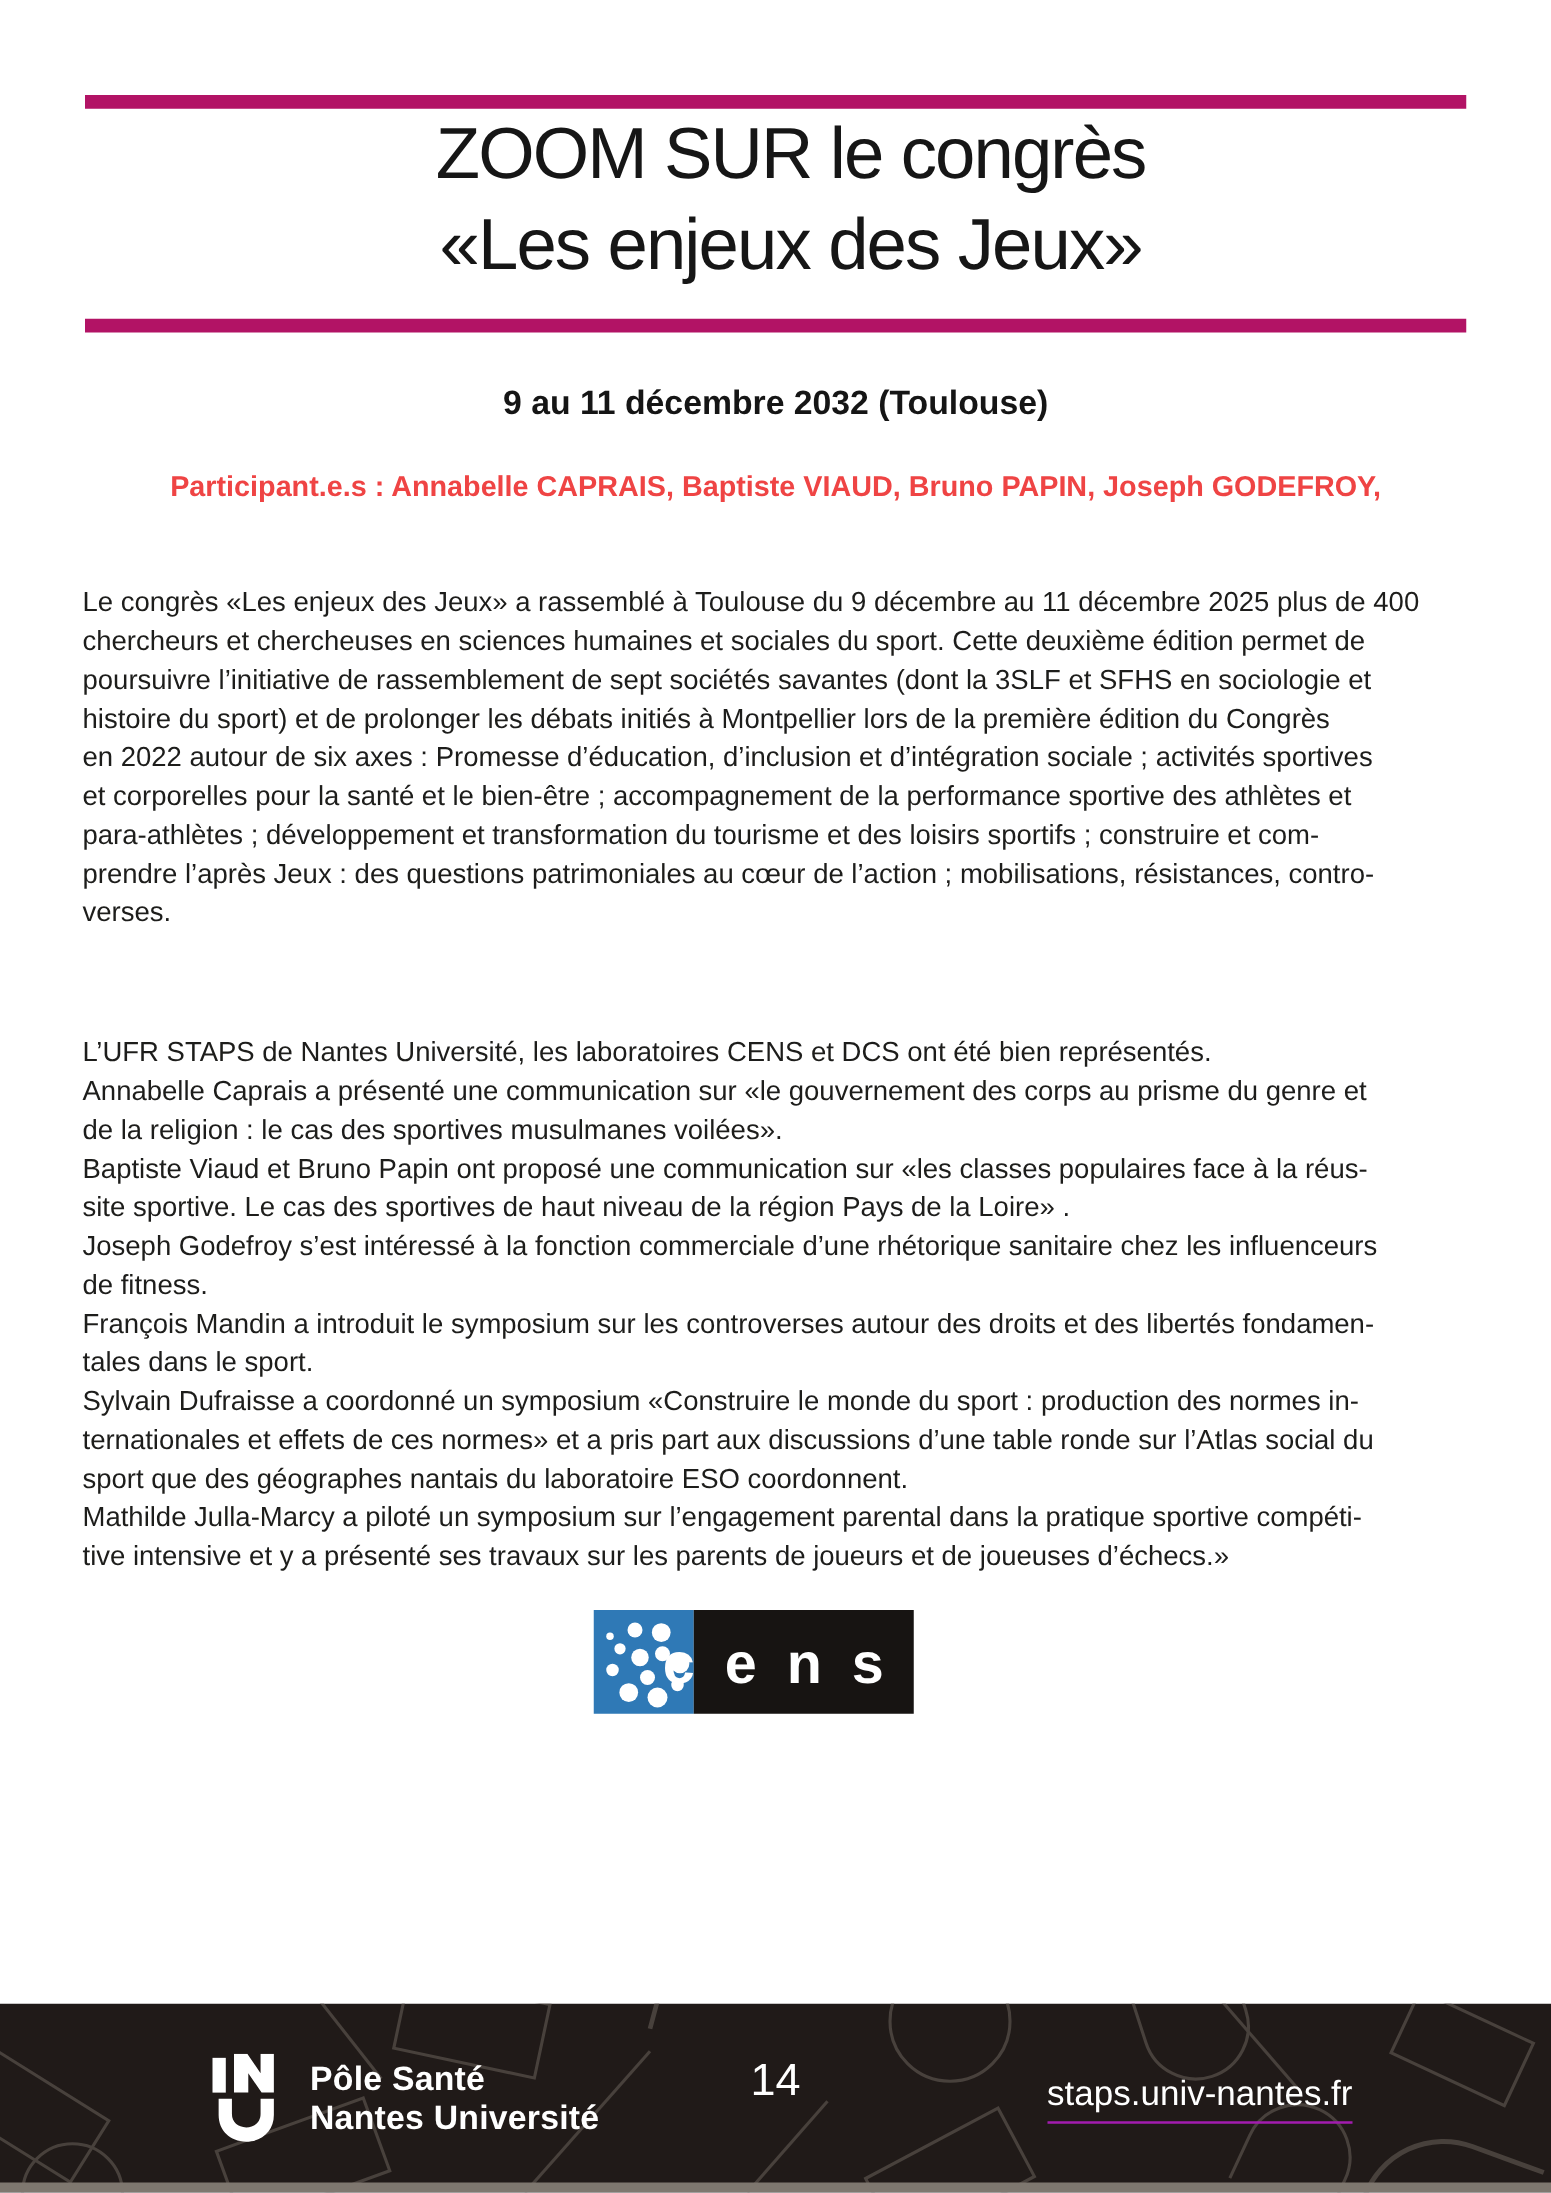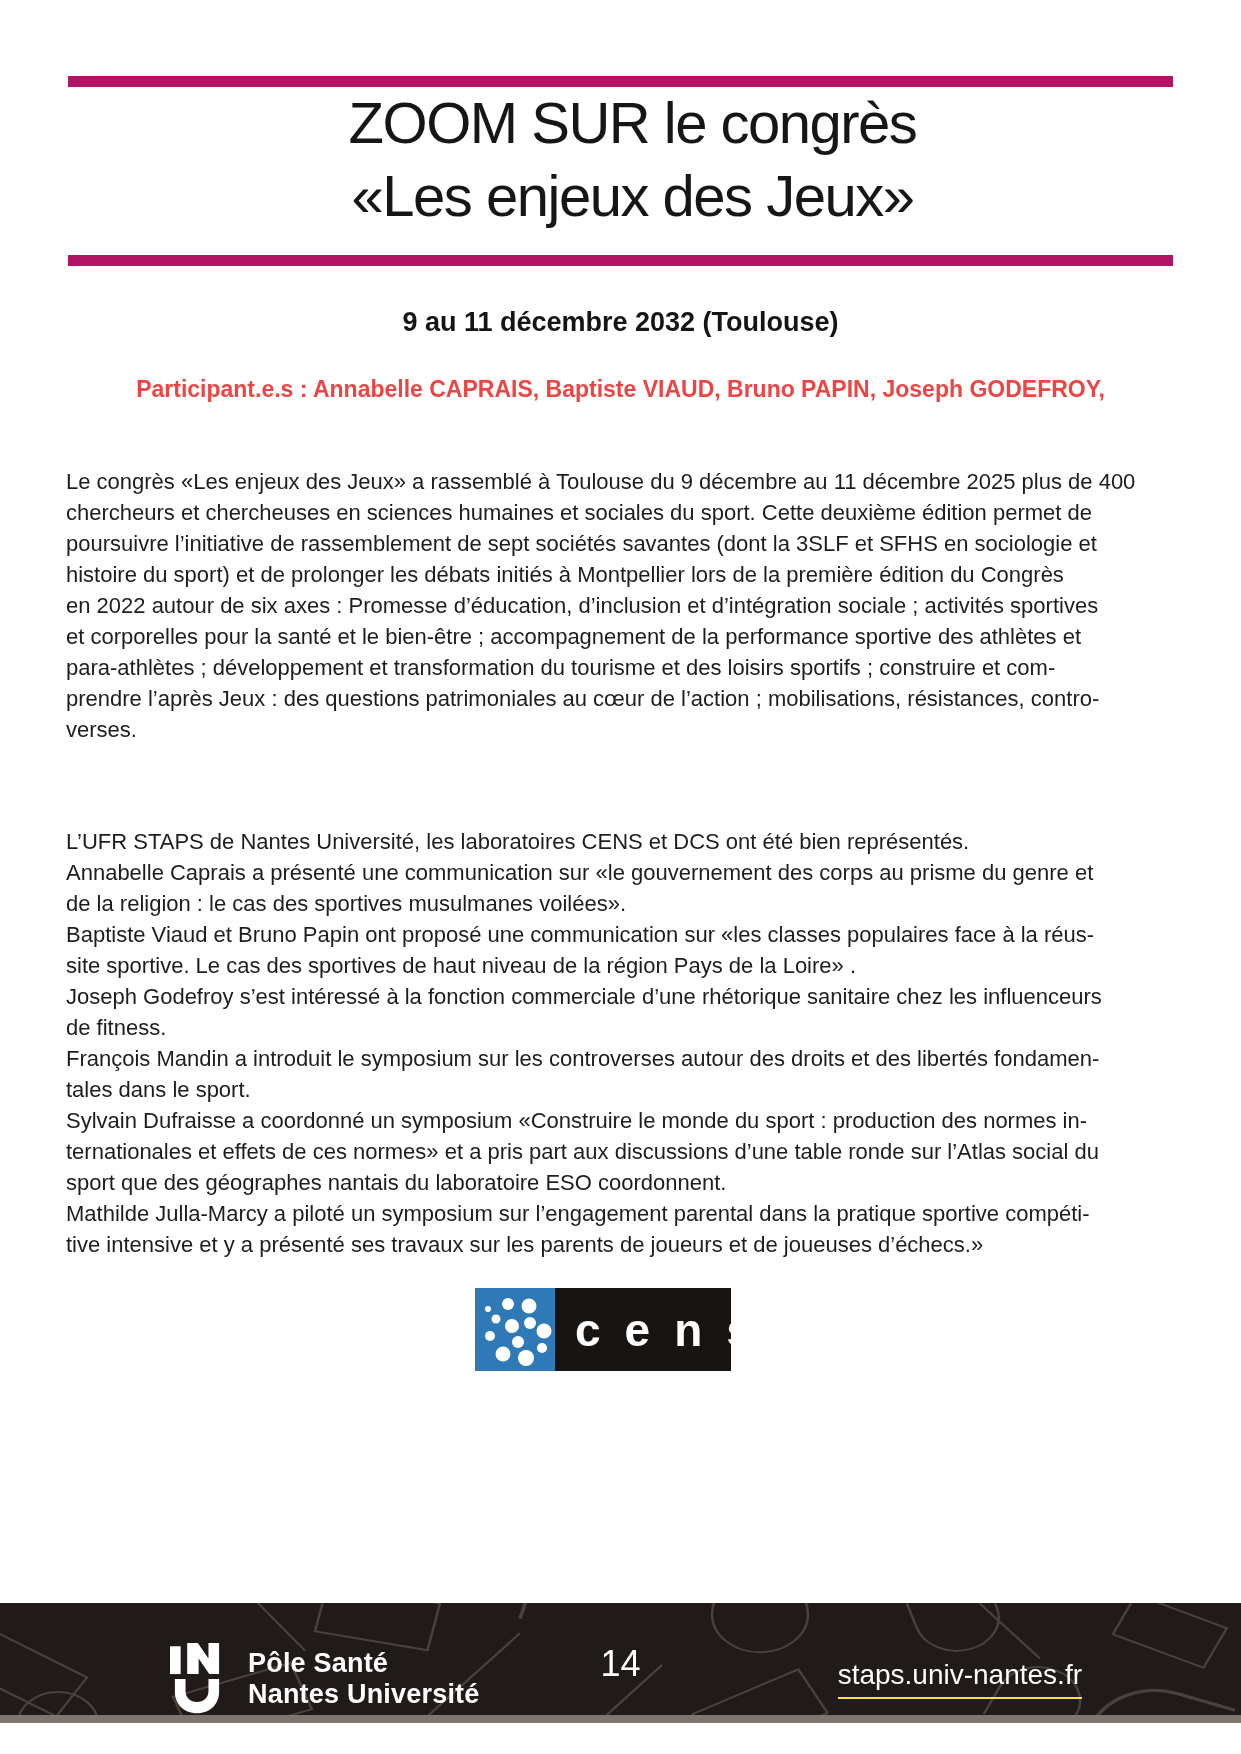--- a/index.html
+++ b/index.html
@@ -54,31 +54,31 @@
   .cens-logo{
     position:absolute;left:475px;top:1288px;
     width:293px;height:83px;display:flex;
   }
   .cens-blue{
     width:80px;height:83px;background:var(--cens-blue);
     flex:0 0 auto;
   }
   .cens-black{
     width:176px;height:83px;background:var(--cens-black);
-    display:flex;align-items:center;justify-content:flex-start;
+    display:flex;align-items:center;justify-content:flex-end;
   }
   .cens-word{
     color:#ffffff;font-size:46px;font-weight:bold;
     letter-spacing:24px;margin-left:20px;line-height:1;
     font-family:"Liberation Sans",sans-serif;
   }
 
   
   .footer{
-    position:absolute;left:0;top:1603px;width:1241px;height:120px;
+    position:absolute;left:0;top:1603px;width:1241px;height:151px;
     background:var(--footer-bg);
   }
   .footer-pattern{
     position:absolute;inset:0;width:100%;height:100%;
   }
   .footer-bottom-strip{
     position:absolute;left:0;bottom:0;width:100%;height:8px;
     background:#7e776f;
   }
   .footer-brand{
@@ -89,21 +89,21 @@
   .brand-text{color:#ffffff;font-size:27px;line-height:31px;font-weight:bold;letter-spacing:0.2px;}
   .page-number{
     position:absolute;left:50%;top:40px;transform:translateX(-50%);
     color:#ffffff;font-size:36px;font-weight:300;
     font-family:"Liberation Sans",sans-serif;
   }
   .footer-link{
     position:absolute;right:159px;top:56px;
     color:#ffffff;font-size:28px;font-weight:400;
     text-decoration:none;
-    border-bottom:2px solid #fde047;
+    border-bottom:2px solid #a21caf;
     padding-bottom:6px;
     font-family:"Liberation Sans",sans-serif;
   }
 </style>
 </head>
 <body>
 
 <div class="page">
 
   <div class="accent-bar top"></div>

